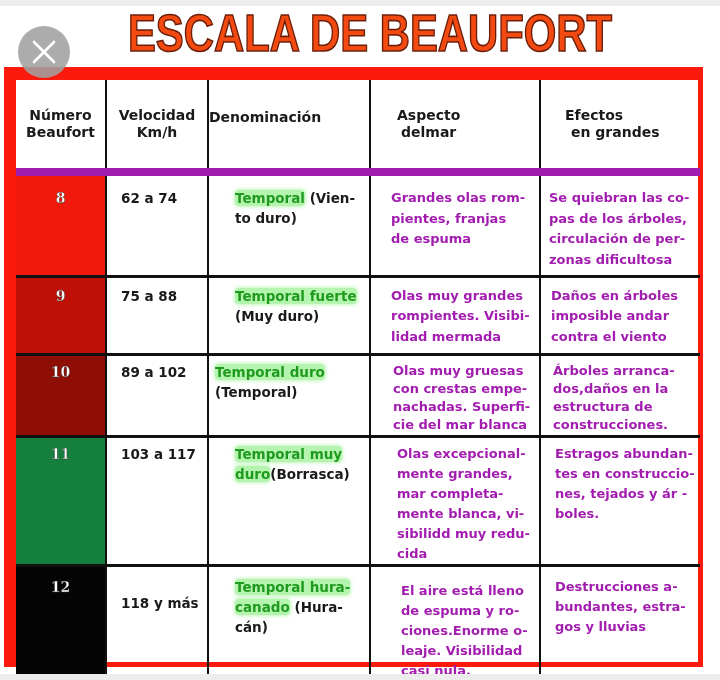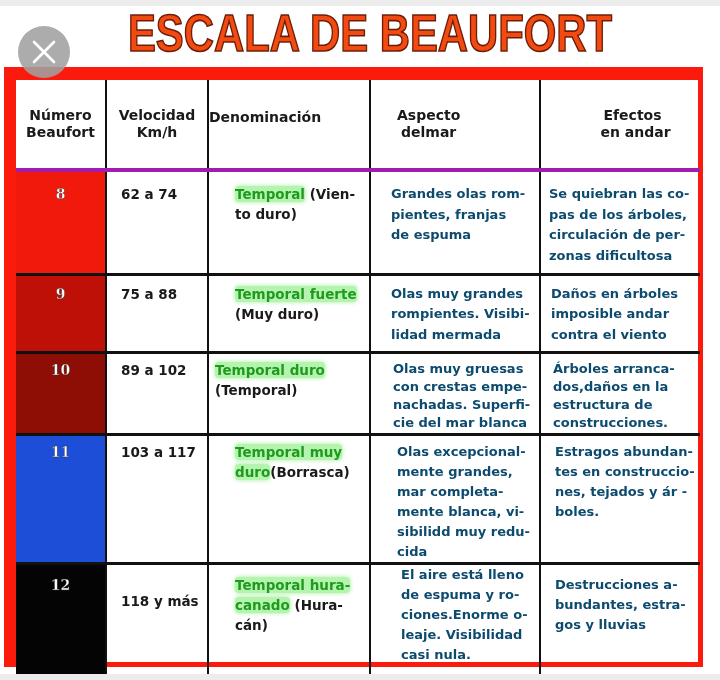--- a/index.html
+++ b/index.html
@@ -30,44 +30,44 @@
     position: absolute; left: 16px; top: 80px; width: 682px; height: 582px; background: #fff;
   }
   table {
     position: absolute; left: 16px; top: 80px; border-collapse: collapse;
     width: 684px; table-layout: fixed;
   }
   td, th { padding: 0; vertical-align: top; }
   th {
     height: 74px; vertical-align: middle; font-weight: bold; font-size: 14px; color: #1a1a1a;
     font-family: "DejaVu Sans", sans-serif; line-height: 17px;
-    border-bottom: 4px solid #a21caf;
+    border-bottom: 8px solid #a21caf;
   }
   th + th, td + td { border-left: 2px solid #111; }
   tr.row td { border-bottom: 3px solid #111; }
   tr.row:last-child td { border-bottom: none; }
   .num {
     text-align: center; font-family: "DejaVu Serif", serif; font-weight: bold; font-size: 14px;
     color: #fff; -webkit-text-stroke: 0.4px #333; padding-top: 14px;
   }
   .vel { font-weight: bold; font-size: 13.5px; color: #1a1a1a; padding: 14px 0 0 14px; }
   .den { font-weight: bold; font-size: 13.5px; color: #1a1a1a; padding: 12px 8px 0 26px; line-height: 20px; }
   .den .hl {
     color: #1f9a1f; background: rgba(120,235,110,0.55); border-radius: 4px;
     box-shadow: 0 0 4px rgba(120,235,110,0.7);
     text-align: center;
   }
-  .asp, .efe { font-weight: bold; font-size: 13px; color: #0c4a6e; line-height: 20.5px; padding-top: 12px; }
+  .asp, .efe { font-weight: bold; font-size: 13px; color: #a21caf; line-height: 20.5px; padding-top: 12px; }
   .asp { padding-left: 20px; padding-right: 4px; }
   .efe { padding-left: 8px; padding-right: 2px; }
   .hdr-num { text-align: center; }
   .hdr-vel { text-align: center; }
   .hdr-den { text-align: left; vertical-align: middle; padding-bottom: 14px; }
   .hdr-asp { text-align: left; padding-left: 26px; }
-  .hdr-efe { text-align: center; padding-left: 24px; }
+  .hdr-efe { text-align: left; padding-left: 24px; }
   .line { display: block; white-space: nowrap; }
 </style>
 </head>
 <body>
 
 <div class="topbar"></div>
 
 <div class="title">ESCALA DE BEAUFORT</div>
 
 <div class="close-btn">
@@ -100,21 +100,21 @@
       </th>
       <th class="hdr-den">
         <span class="line">Denominación</span>
       </th>
       <th class="hdr-asp">
         <span class="line">Aspecto</span>
         <span class="line" style="padding-left:4px">delmar</span>
       </th>
       <th class="hdr-efe">
         <span class="line">Efectos</span>
-        <span class="line" style="padding-left:6px">en andar</span>
+        <span class="line" style="padding-left:6px">en grandes</span>
       </th>
     </tr>
   </thead>
   <tbody>
 
     <tr class="row" style="height:104px">
       <td class="num" style="background:#f0190b">8</td>
       <td class="vel">62 a 74</td>
       <td class="den">
         <span class="hl">Temporal</span><span> (Vien-</span><br><span>to duro)</span>
@@ -164,21 +164,21 @@
       </td>
       <td class="efe" style="padding-top:6px;line-height:18px;padding-left:12px">
         <span class="line">Árboles arranca-</span>
         <span class="line">dos,daños en la</span>
         <span class="line">estructura de</span>
         <span class="line">construcciones.</span>
       </td>
     </tr>
 
     <tr class="row" style="height:128px">
-      <td class="num" style="background:#1d4ed8;padding-top:8px">11</td>
+      <td class="num" style="background:#15803d;padding-top:8px">11</td>
       <td class="vel" style="padding-top:8px">103 a 117</td>
       <td class="den" style="padding-top:6px">
         <span class="hl">Temporal muy</span><br><span class="hl">duro</span><span>(Borrasca)</span>
       </td>
       <td class="asp" style="padding-top:6px;line-height:20px;padding-left:26px">
         <span class="line">Olas excepcional-</span>
         <span class="line">mente grandes,</span>
         <span class="line">mar completa-</span>
         <span class="line">mente blanca, vi-</span>
         <span class="line">sibilidd muy redu-</span>
@@ -191,21 +191,21 @@
         <span class="line">boles.</span>
       </td>
     </tr>
 
     <tr class="row" style="height:112px">
       <td class="num" style="background:#050405;padding-top:12px">12</td>
       <td class="vel" style="padding-top:28px">118 y más</td>
       <td class="den" style="padding-top:10px">
         <span class="hl">Temporal hura-</span><br><span class="hl">canado</span><span> (Hura-</span><br><span>cán)</span>
       </td>
-      <td class="asp" style="padding-top:0;line-height:20px;padding-left:30px">
+      <td class="asp" style="padding-top:14px;line-height:20px;padding-left:30px">
         <span class="line">El aire está lleno</span>
         <span class="line">de espuma y ro-</span>
         <span class="line">ciones.Enorme o-</span>
         <span class="line">leaje. Visibilidad</span>
         <span class="line">casi nula.</span>
       </td>
       <td class="efe" style="padding-top:10px;line-height:20px;padding-left:14px">
         <span class="line">Destrucciones a-</span>
         <span class="line">bundantes, estra-</span>
         <span class="line">gos y lluvias</span>

